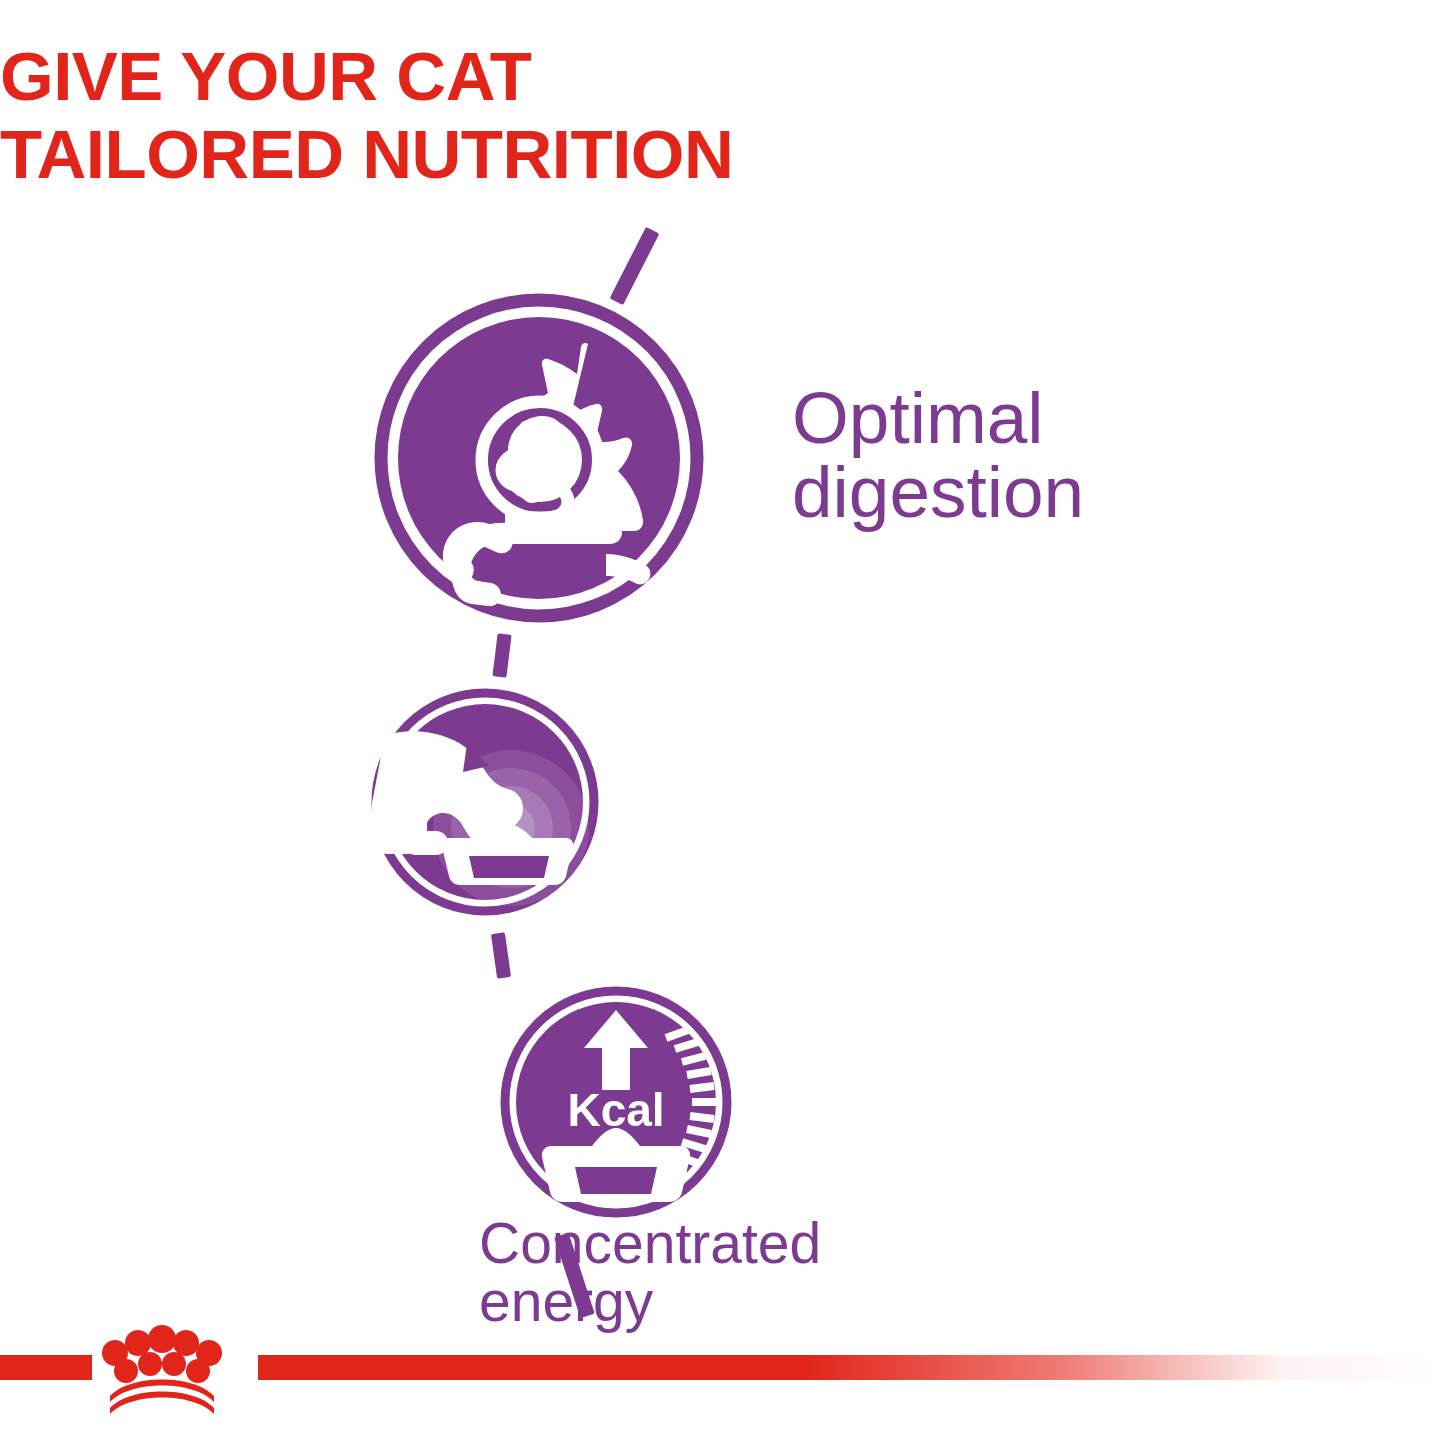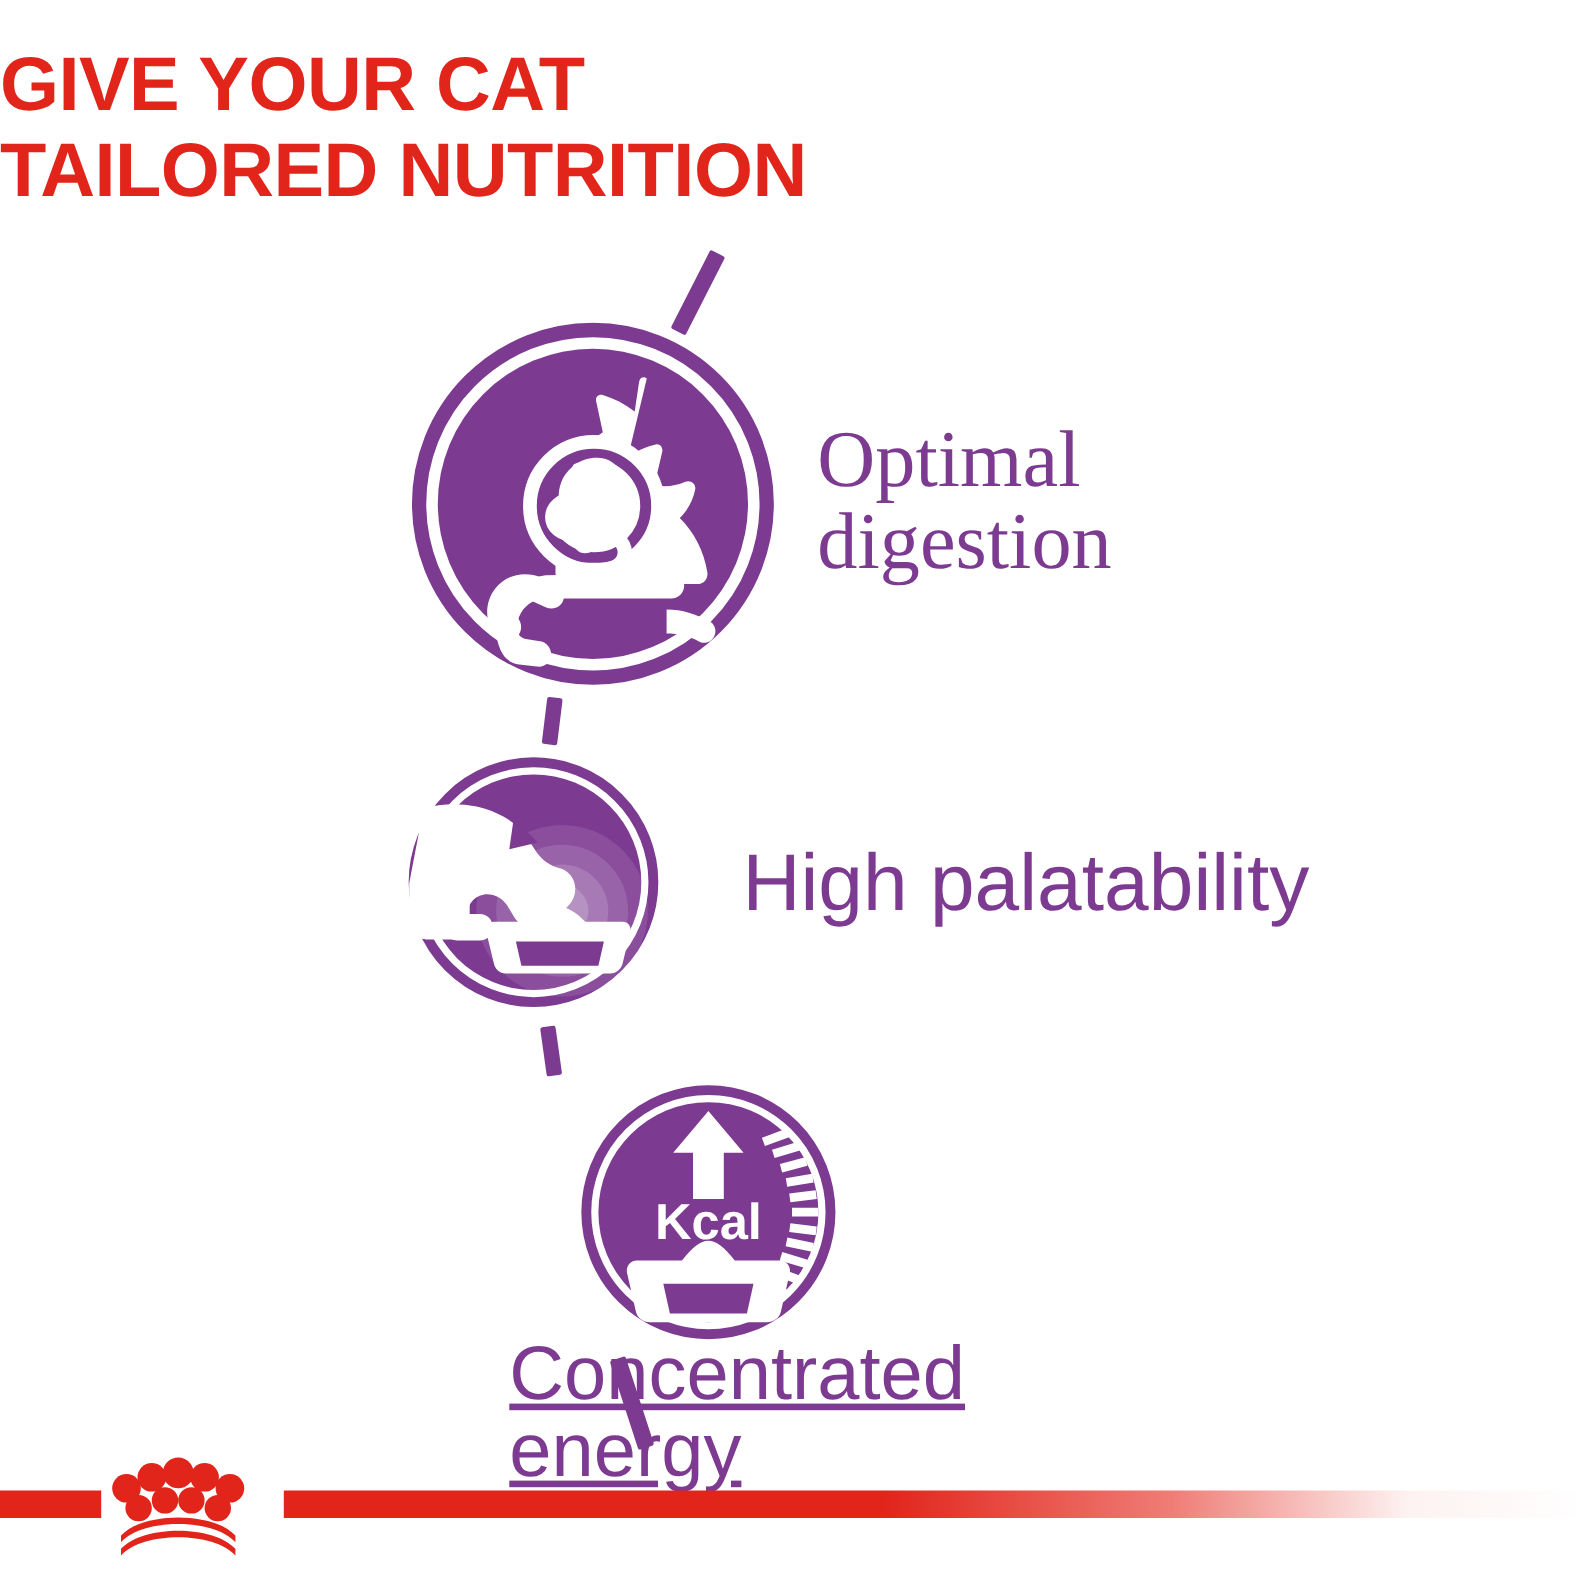--- a/index.html
+++ b/index.html
@@ -52,34 +52,32 @@
 
   .feature-label {
     color: #7D3A91;
     font-family: "Liberation Sans", sans-serif;
     font-weight: normal;
     white-space: pre-line;
     line-height: 1.02;
   }
   #row-0 .feature-label {
     font-size: 73px;
-    margin-left: 39px;
+    margin-left: 88px;
     margin-top: -6px;
-    font-family: Liberation Serif, serif;
   }
   #row-1 .feature-label {
     font-size: 73px;
     margin-left: 76px;
     margin-top: 2px;
   }
   #row-2 .feature-label {
-    font-size: 69px;
-    margin-left: 52px;
+    font-size: 57px;
+    margin-left: 68px;
     margin-top: -4px;
-    text-decoration: underline;
   }
 
   
   .connector {
     position: absolute;
     background: #7D3A91;
     border-radius: 2px;
   }
   #connector-top {
     left: 627px;
@@ -320,21 +318,20 @@
                    l-95 0
                    c-6 0 -10 -4 -11 -9
                    l-7 -29
                    c-1 -5 2 -9 7 -9
                    z" fill="#ffffff"></path>
           <path d="M98 168 l80 0 l-5 22 l-70 0 z" fill="#7D3A91"></path>
         </g>
       </svg>
     </div>
 
-    <div class="feature-label">High palatability</div>
   </div>
 
   <div class="feature-row" id="row-2">
 
     <div class="badge">
       <svg width="232" height="232" viewBox="0 0 232 232">
         <circle cx="116" cy="116" r="111" fill="none" stroke="#7D3A91" stroke-width="9"></circle>
         <circle cx="116" cy="116" r="100" fill="#7D3A91"></circle>
 
         <g stroke="#ffffff" stroke-width="8" stroke-linecap="butt">

